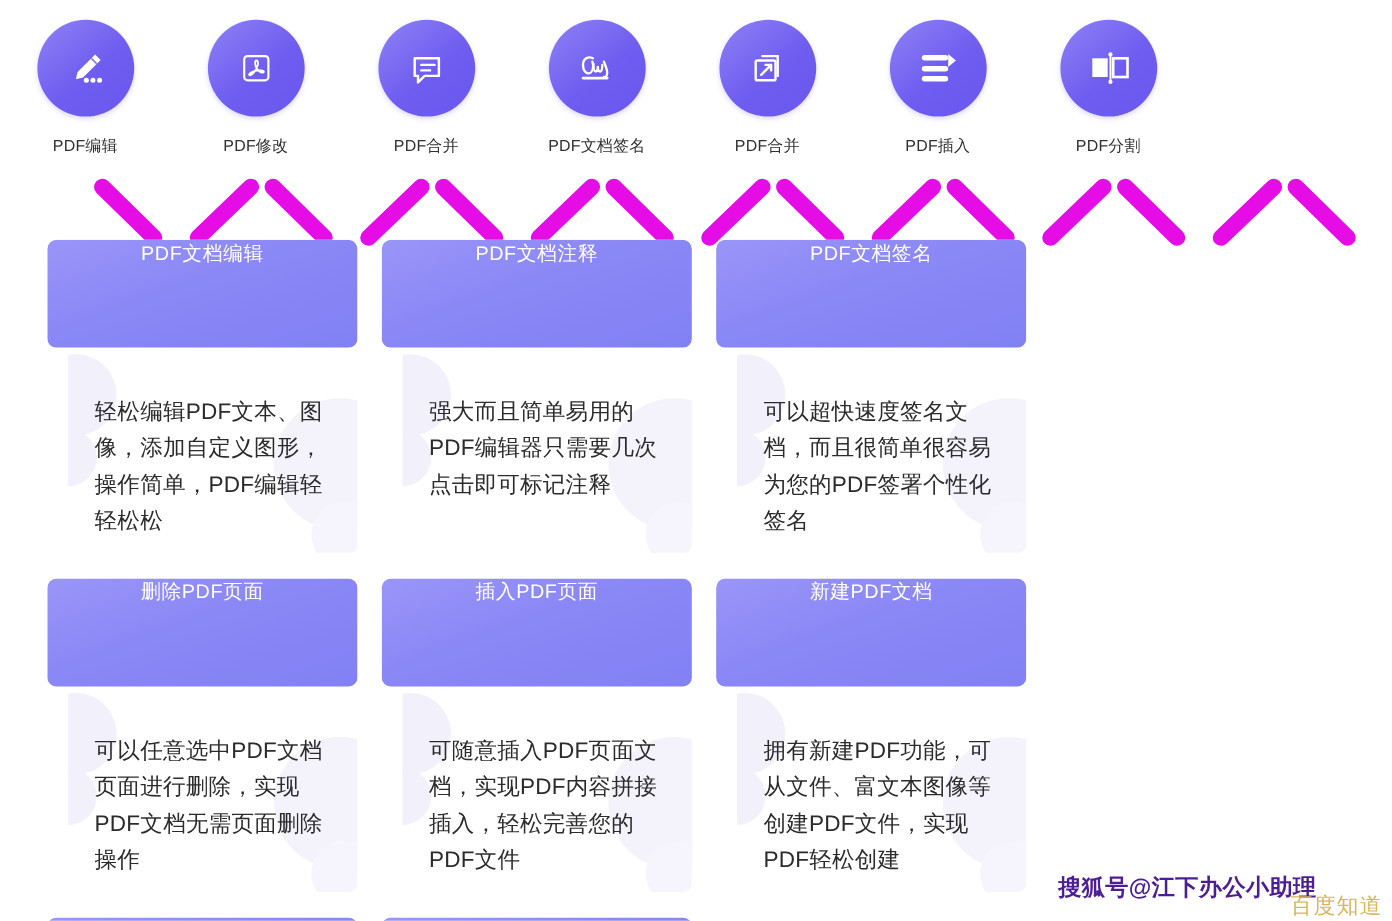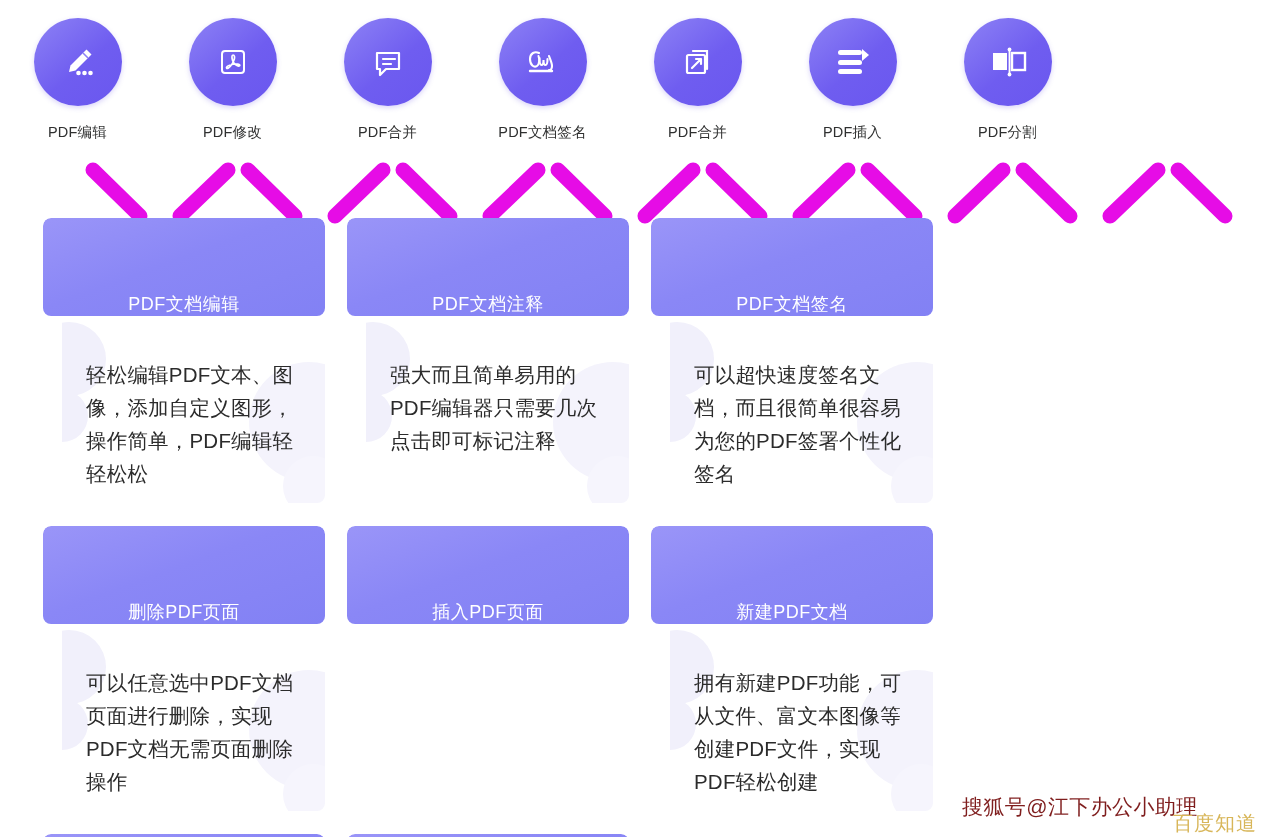--- a/index.html
+++ b/index.html
@@ -73,21 +73,21 @@
     border-radius: 8px;
     overflow: hidden;
     background: #ffffff;
     position: relative;
   }
   .card-header {
     height: 98px;
     background: linear-gradient(160deg, #9a95f8 0%, #8a87f6 45%, #8281f4 100%);
     border-radius: 8px;
     display: flex;
-    align-items: flex-end;
+    align-items: flex-start;
     justify-content: center;
   }
   .card-title {
     color: #ffffff;
     font-size: 18px;
     letter-spacing: 0.5px;
   }
   .card-body {
     position: relative;
     height: 187px;
@@ -113,24 +113,25 @@
     color: #2b2b2b;
     letter-spacing: 0.2px;
   }
 
   
   .wm-sohu {
     position: absolute;
     left: 962px;
     top: 793px;
     font-size: 21px;
-    color: #7f1d1d;
+    color: #4c1d95;
     white-space: nowrap;
     z-index: 5;
     letter-spacing: 0.4px;
+    font-weight: bold;
   }
   .wm-baidu {
     position: absolute;
     left: 1173px;
     top: 810px;
     font-size: 20px;
     font-weight: normal;
     color: #d8b659;
     white-space: nowrap;
     z-index: 6;
@@ -311,20 +312,27 @@
       <div class="blob blob-c"></div>
       <div class="blob blob-d"></div>
       <div class="card-text">可以任意选中PDF文档页面进行删除，实现PDF文档无需页面删除操作</div>
     </div>
   </div>
 
   <div class="card">
     <div class="card-header">
       <div class="card-title">插入PDF页面</div>
     </div>
+    <div class="card-body">
+      <div class="blob blob-a"></div>
+      <div class="blob blob-b"></div>
+      <div class="blob blob-c"></div>
+      <div class="blob blob-d"></div>
+      <div class="card-text">可随意插入PDF页面文档，实现PDF内容拼接插入，轻松完善您的PDF文件</div>
+    </div>
   </div>
 
   <div class="card">
     <div class="card-header">
       <div class="card-title">新建PDF文档</div>
     </div>
     <div class="card-body">
       <div class="blob blob-a"></div>
       <div class="blob blob-b"></div>
       <div class="blob blob-c"></div>

